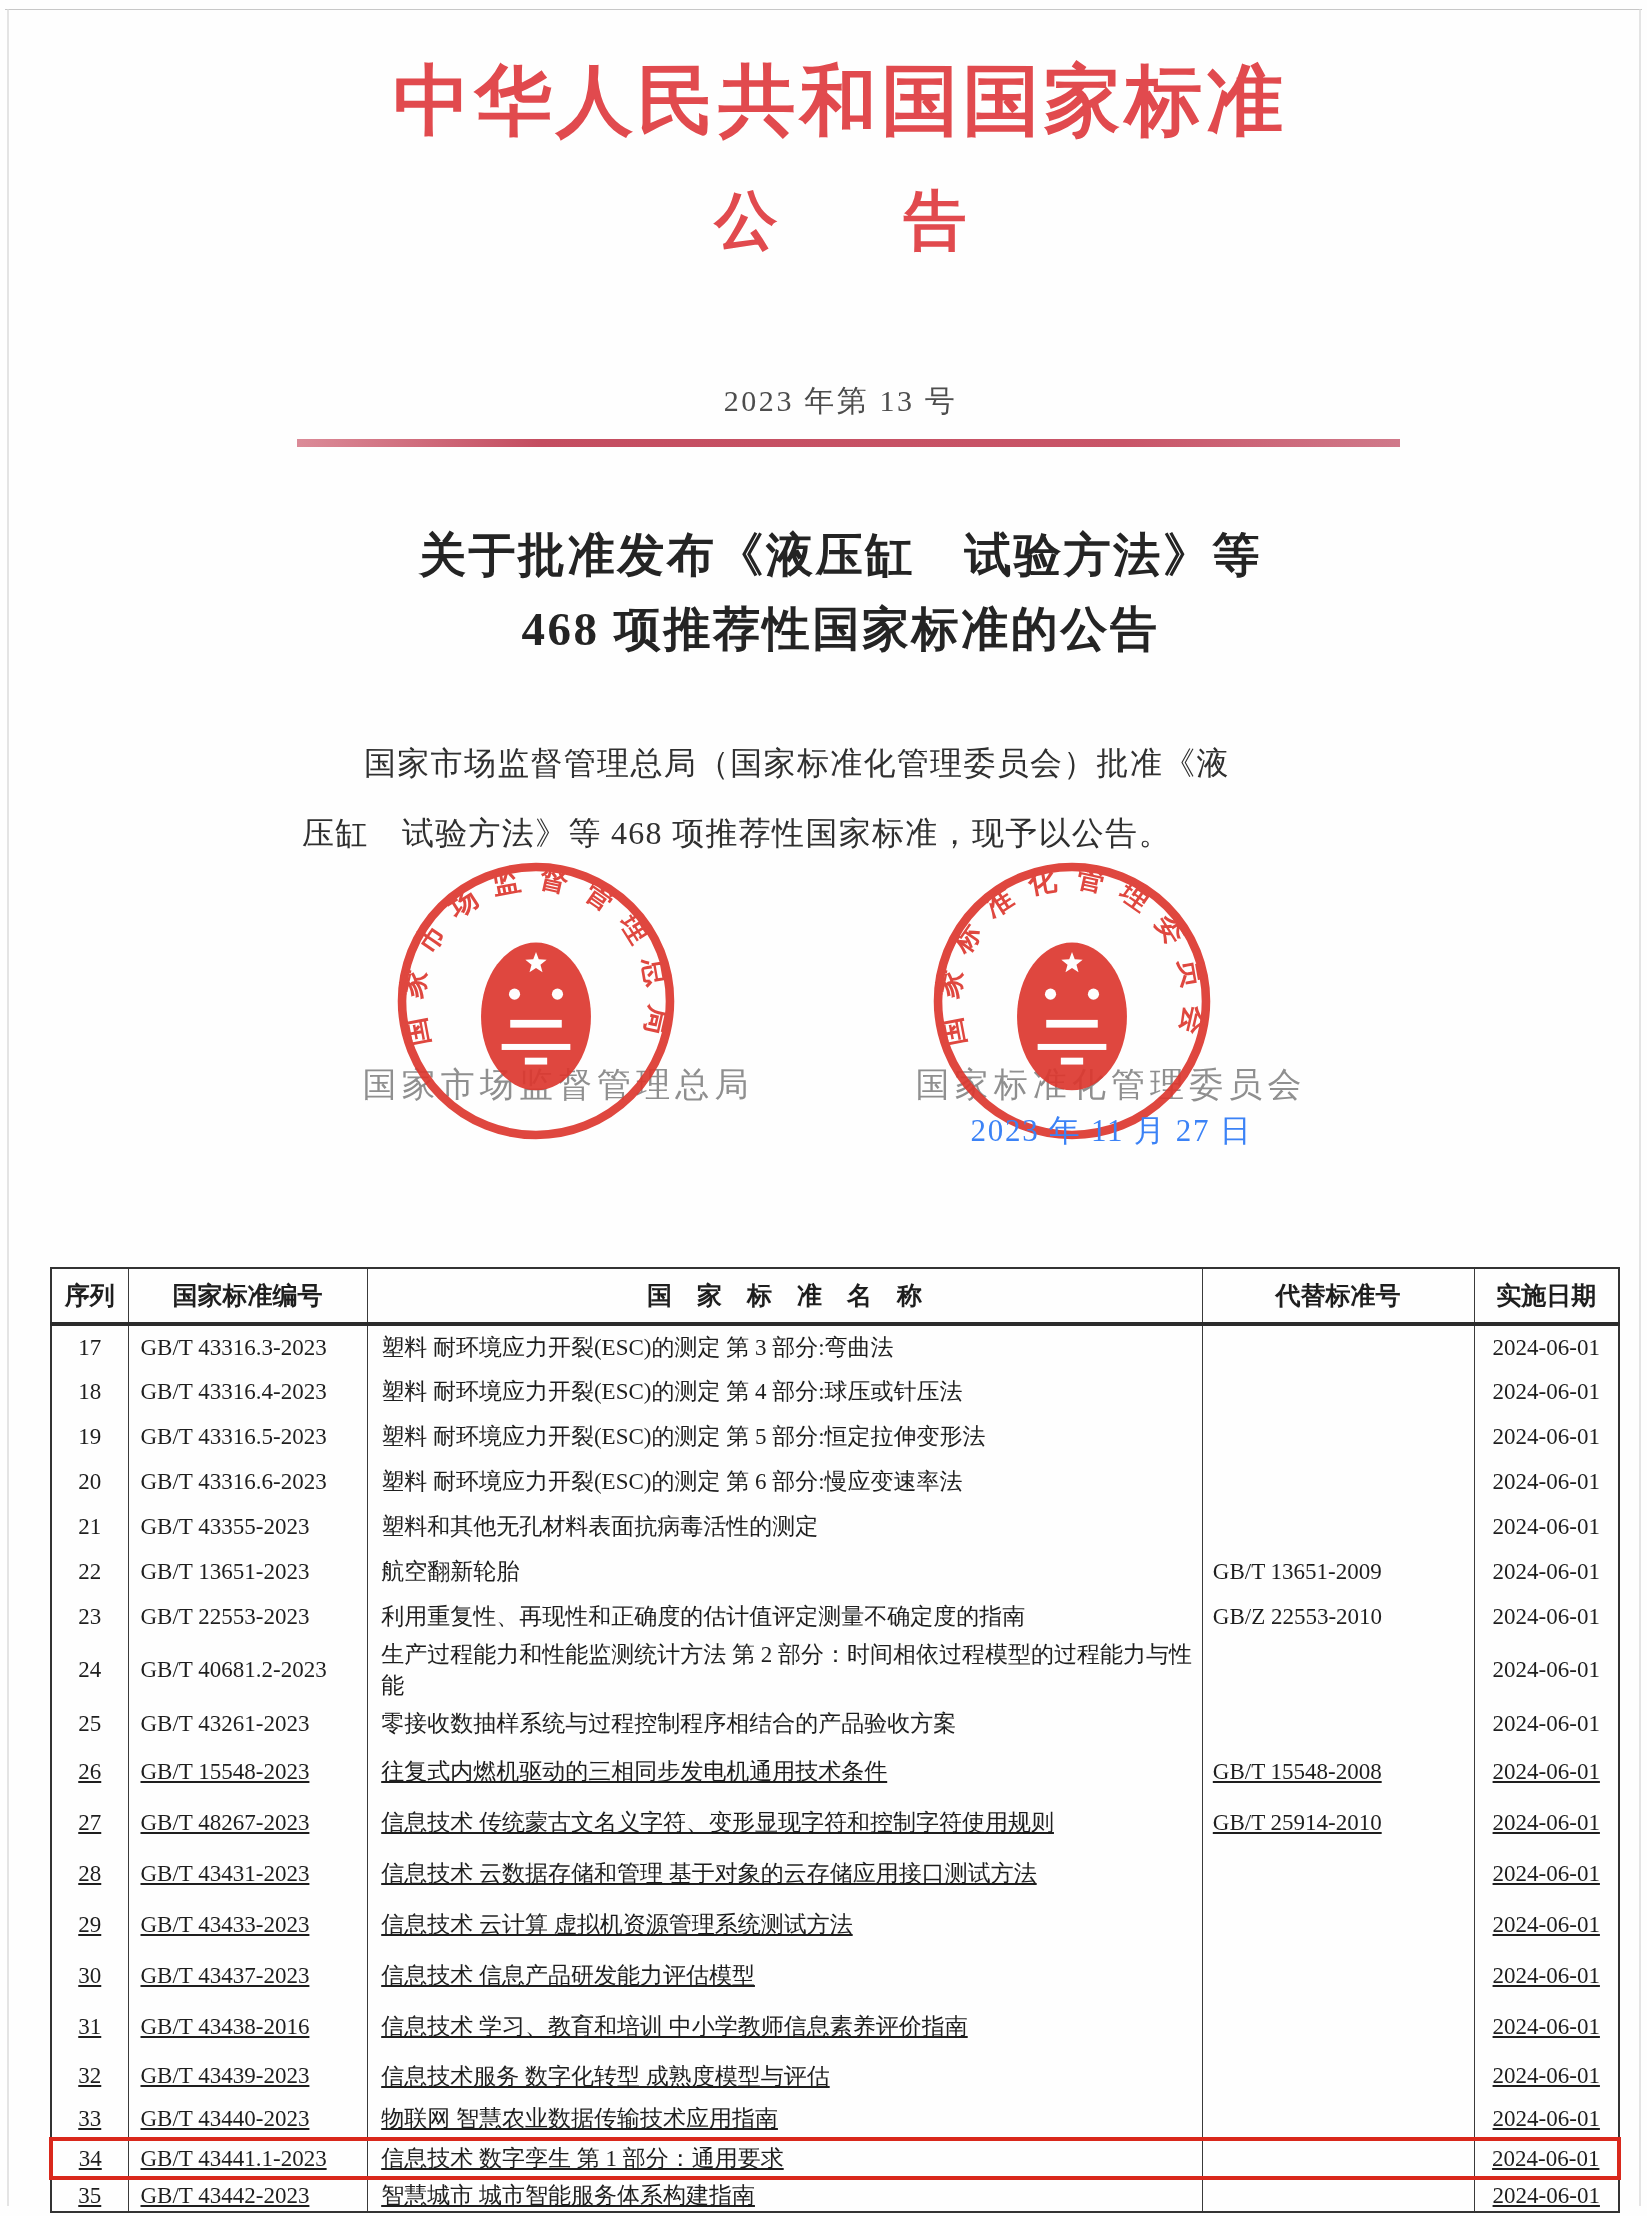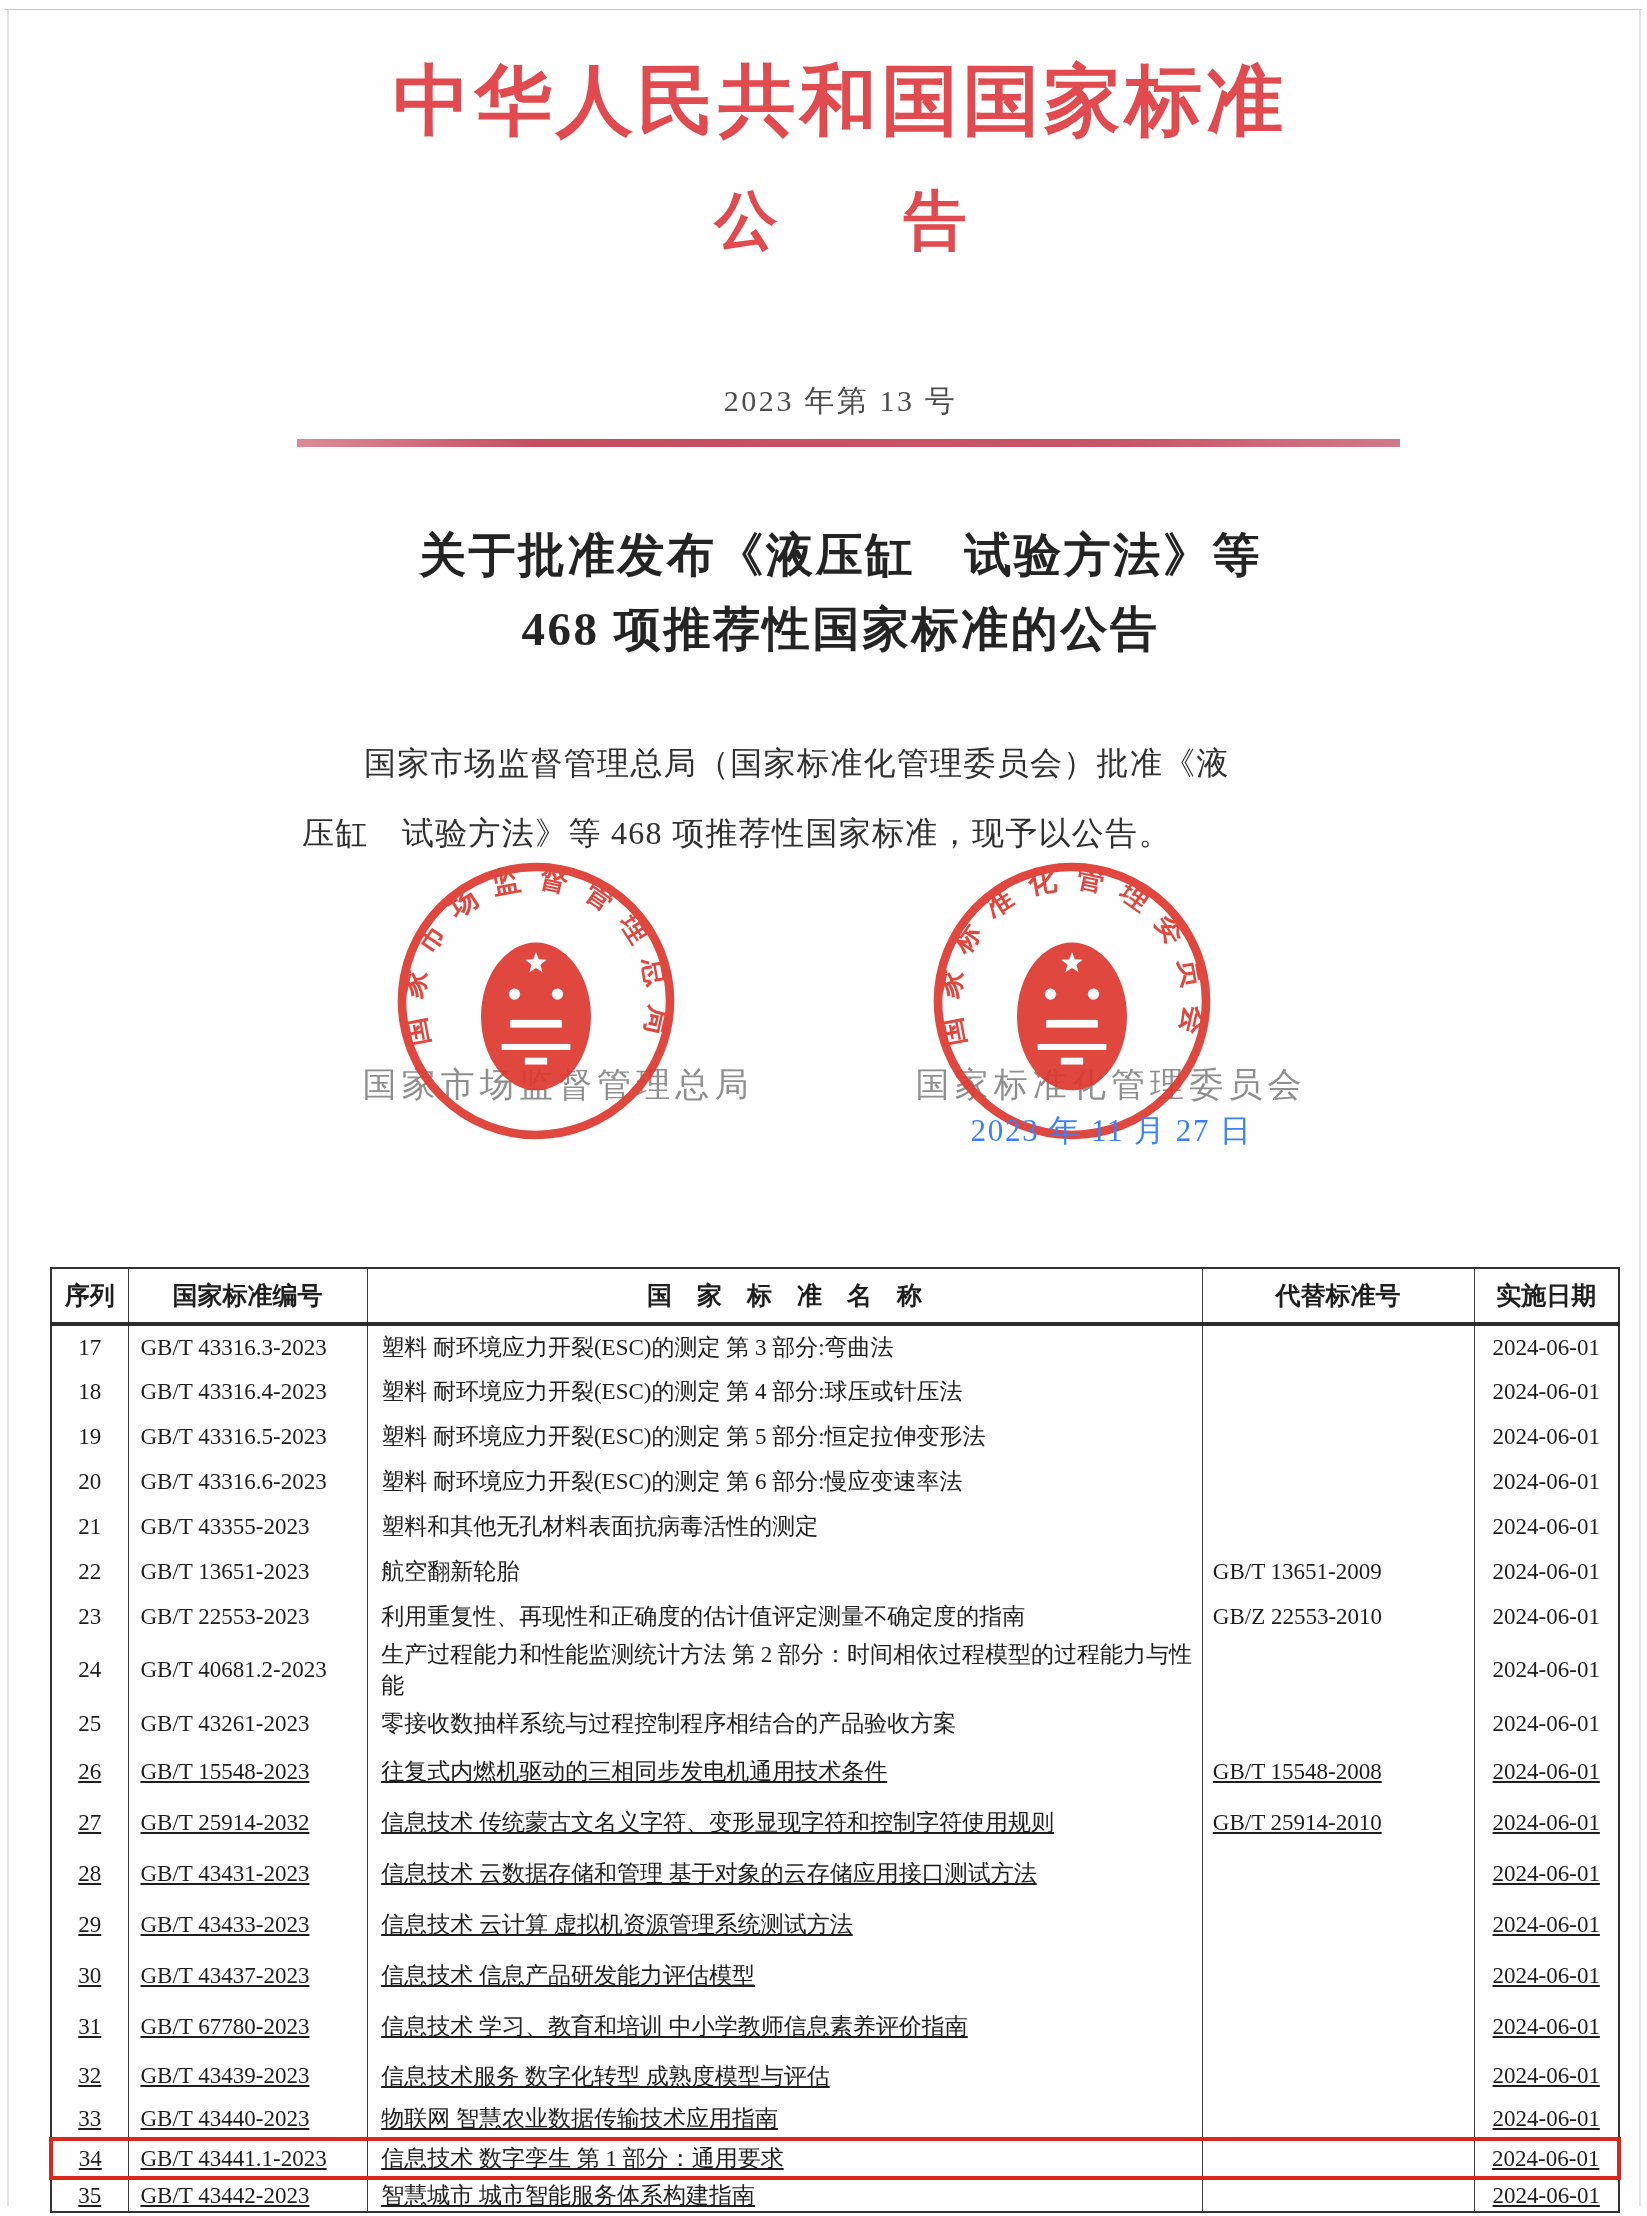--- a/index.html
+++ b/index.html
@@ -222,21 +222,21 @@
       </tr>
       <tr>
         <td>26</td>
         <td>GB/T 15548-2023</td>
         <td>往复式内燃机驱动的三相同步发电机通用技术条件</td>
         <td>GB/T 15548-2008</td>
         <td>2024-06-01</td>
       </tr>
       <tr>
         <td>27</td>
-        <td>GB/T 25914-2032</td>
+        <td>GB/T 48267-2023</td>
         <td>信息技术 传统蒙古文名义字符、变形显现字符和控制字符使用规则</td>
         <td>GB/T 25914-2010</td>
         <td>2024-06-01</td>
       </tr>
       <tr>
         <td>28</td>
         <td>GB/T 43431-2023</td>
         <td>信息技术 云数据存储和管理 基于对象的云存储应用接口测试方法</td>
         <td></td>
         <td>2024-06-01</td>
@@ -250,21 +250,21 @@
       </tr>
       <tr>
         <td>30</td>
         <td>GB/T 43437-2023</td>
         <td>信息技术 信息产品研发能力评估模型</td>
         <td></td>
         <td>2024-06-01</td>
       </tr>
       <tr>
         <td>31</td>
-        <td>GB/T 67780-2023</td>
+        <td>GB/T 43438-2016</td>
         <td>信息技术 学习、教育和培训 中小学教师信息素养评价指南</td>
         <td></td>
         <td>2024-06-01</td>
       </tr>
       <tr>
         <td>32</td>
         <td>GB/T 43439-2023</td>
         <td>信息技术服务 数字化转型 成熟度模型与评估</td>
         <td></td>
         <td>2024-06-01</td>

